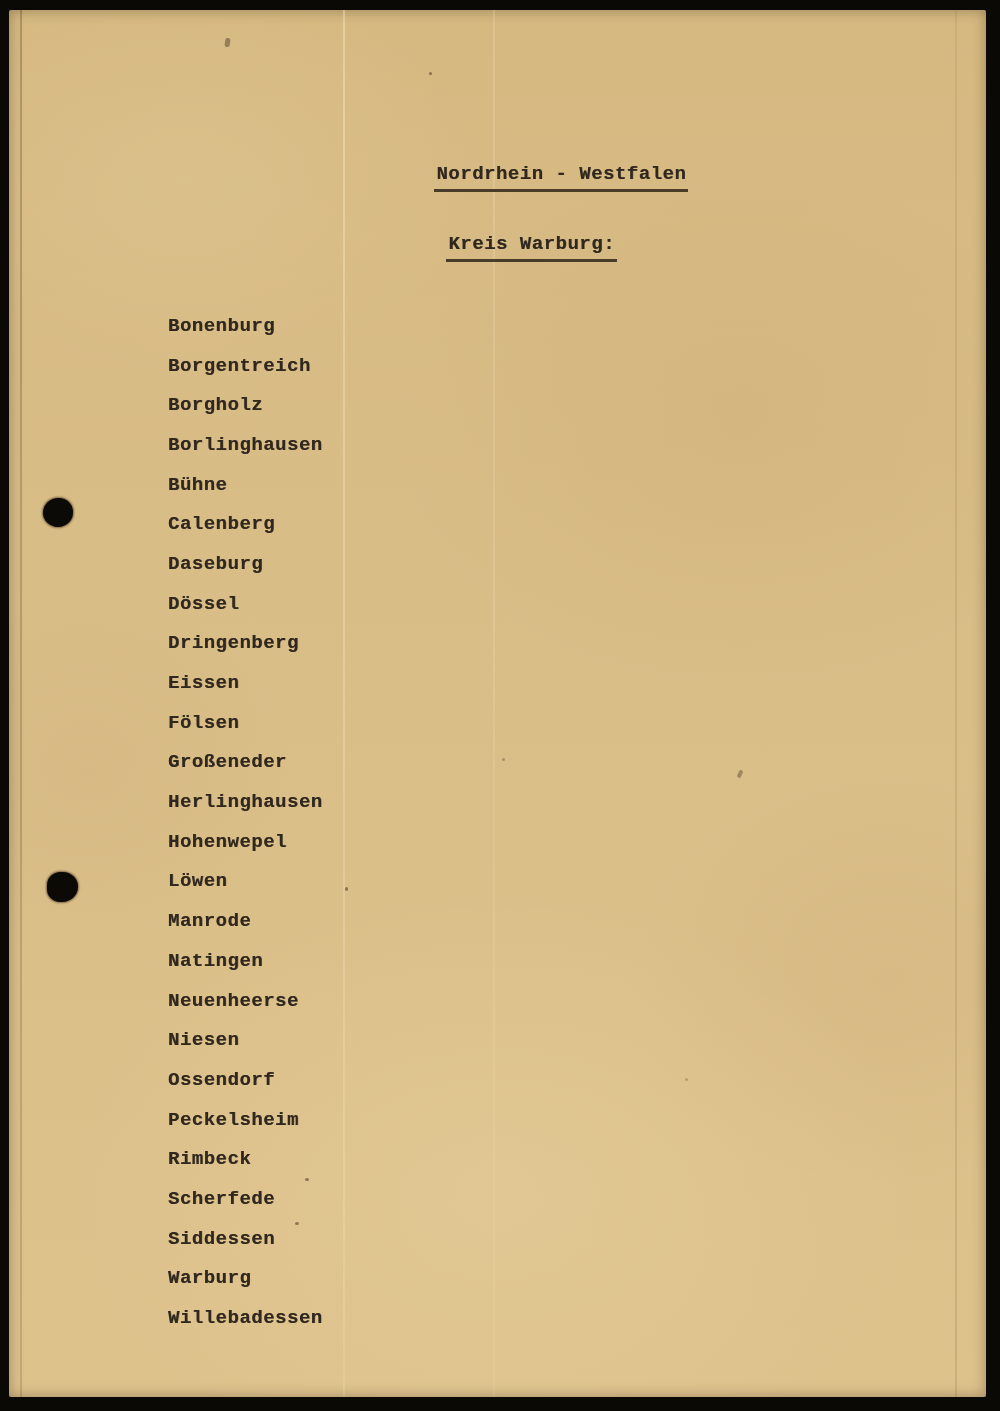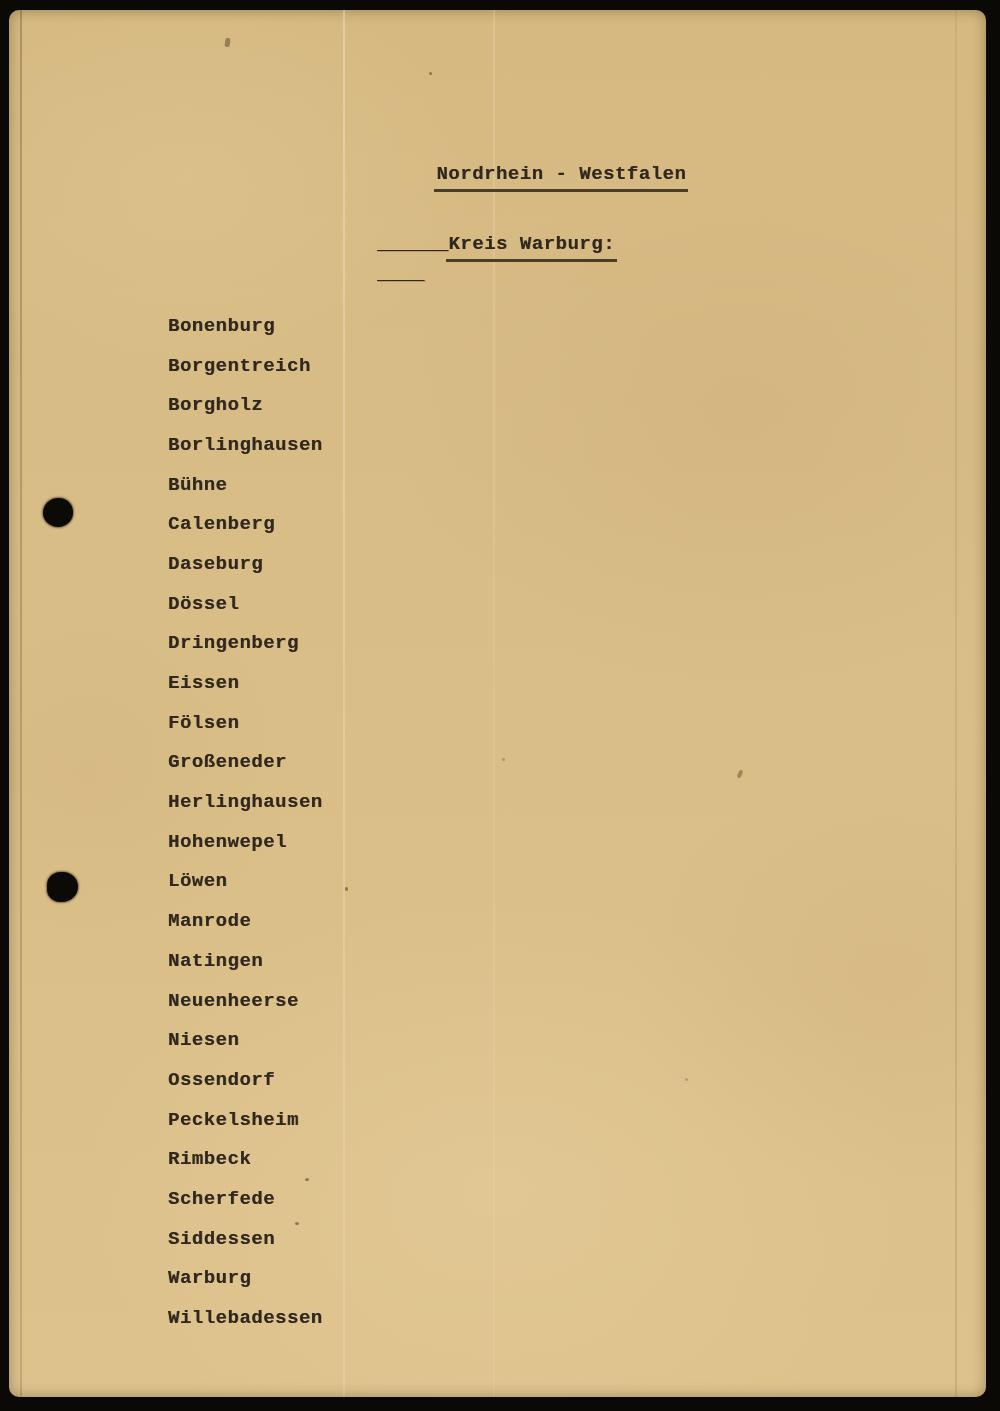--- a/index.html
+++ b/index.html
@@ -25,21 +25,21 @@
     height: 1387px;
     background:
       
       radial-gradient(420px 300px at 18% 12%, rgba(255,240,205,0.10), rgba(255,240,205,0) 70%),
       radial-gradient(500px 380px at 75% 30%, rgba(150,110,55,0.07), rgba(150,110,55,0) 70%),
       radial-gradient(600px 420px at 50% 85%, rgba(255,244,210,0.12), rgba(255,244,210,0) 72%),
       radial-gradient(380px 300px at 90% 70%, rgba(140,100,50,0.06), rgba(140,100,50,0) 70%),
       radial-gradient(300px 260px at 8% 55%, rgba(140,100,50,0.05), rgba(140,100,50,0) 70%),
       linear-gradient(180deg, #d6b981 0%, #d9bd87 40%, #dec28c 100%);
     box-shadow: inset 0 0 14px rgba(40,25,10,0.35);
-    border-radius: 10px;
+    border-radius: 2px;
   }
   
   .crease {
     position: absolute;
     top: 0;
     bottom: 0;
     width: 2px;
     pointer-events: none;
   }
   .crease.light   { background: linear-gradient(180deg, rgba(255,245,215,0.35), rgba(255,245,215,0.15)); }
@@ -82,21 +82,20 @@
     top: 128px;
     font-size: 19px;
     line-height: 24px;
   }
   .district-title {
     position: absolute;
     left: 368px;
     top: 198px;
     font-size: 19px;
     line-height: 24px;
-    text-decoration: underline;
   }
   .underlined {
     display: inline-block;
     border-bottom: 3px solid rgba(48,38,26,0.85);
     padding: 0 2px 3px 2px;
     margin: 0 -2px;
   }
 
   .place-list {
     position: absolute;

